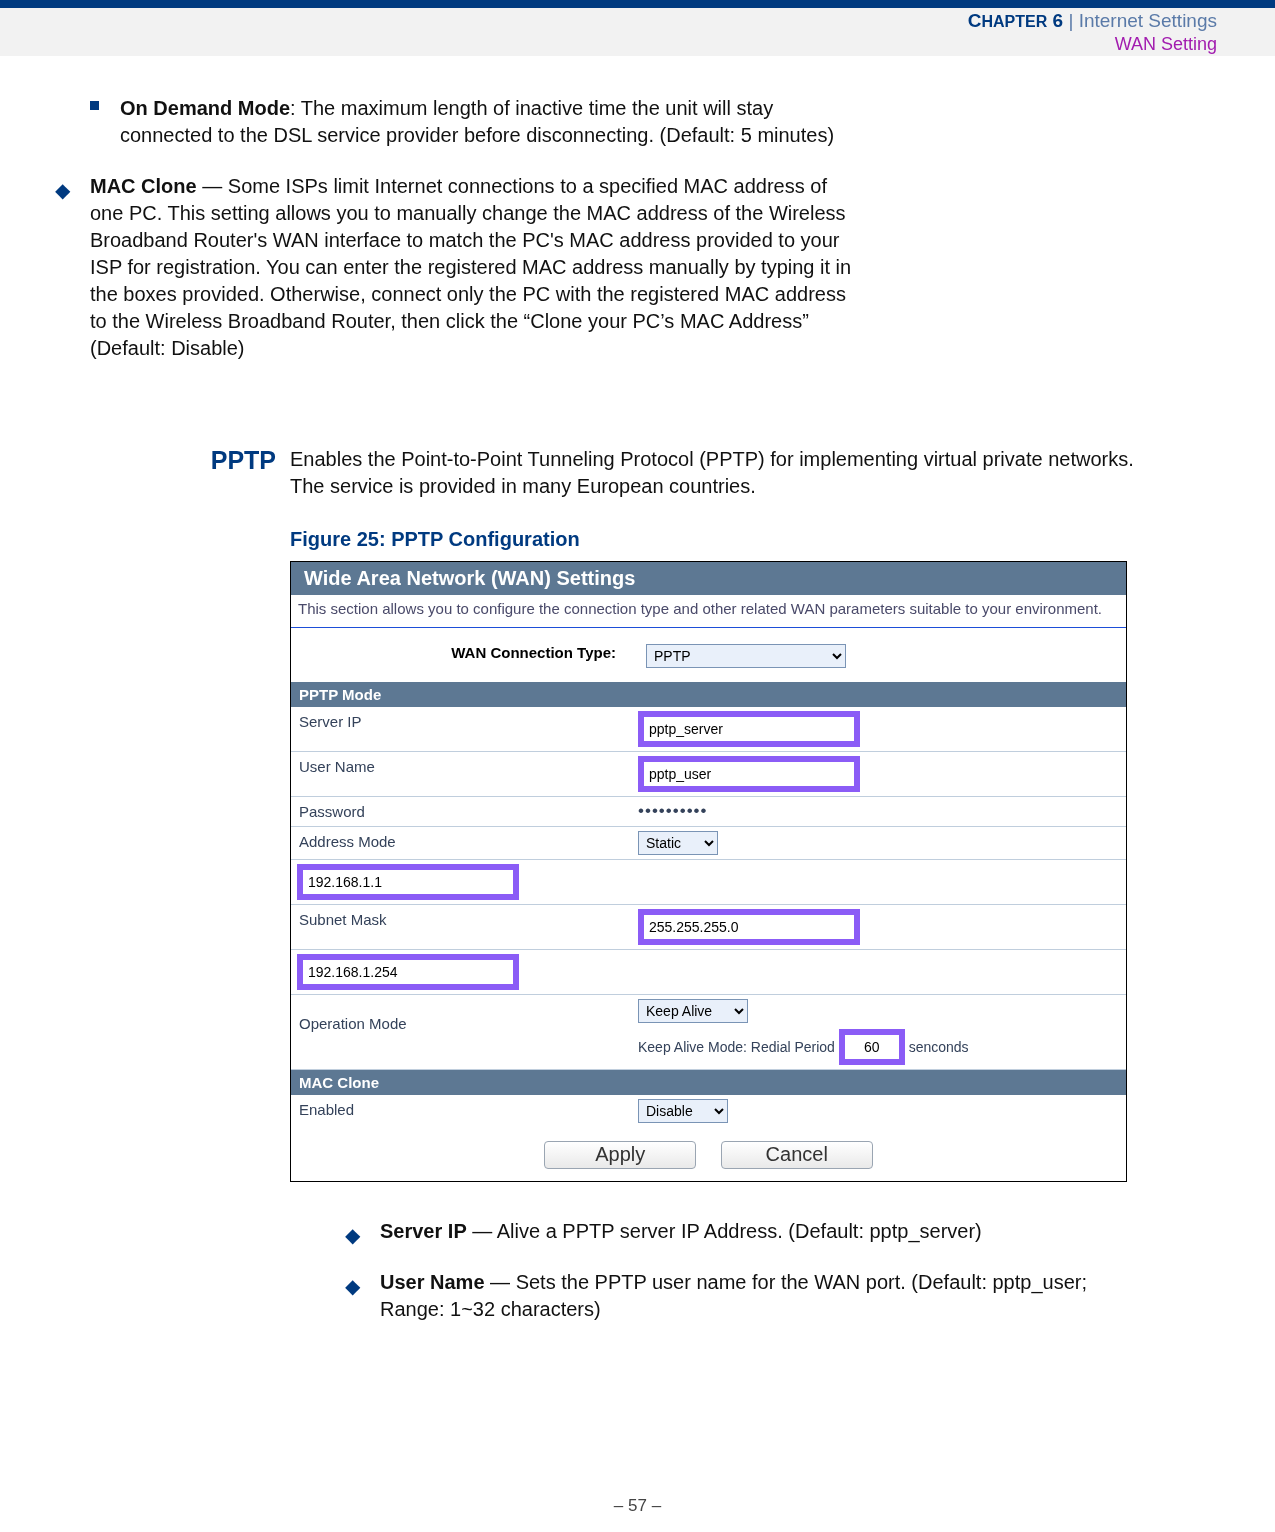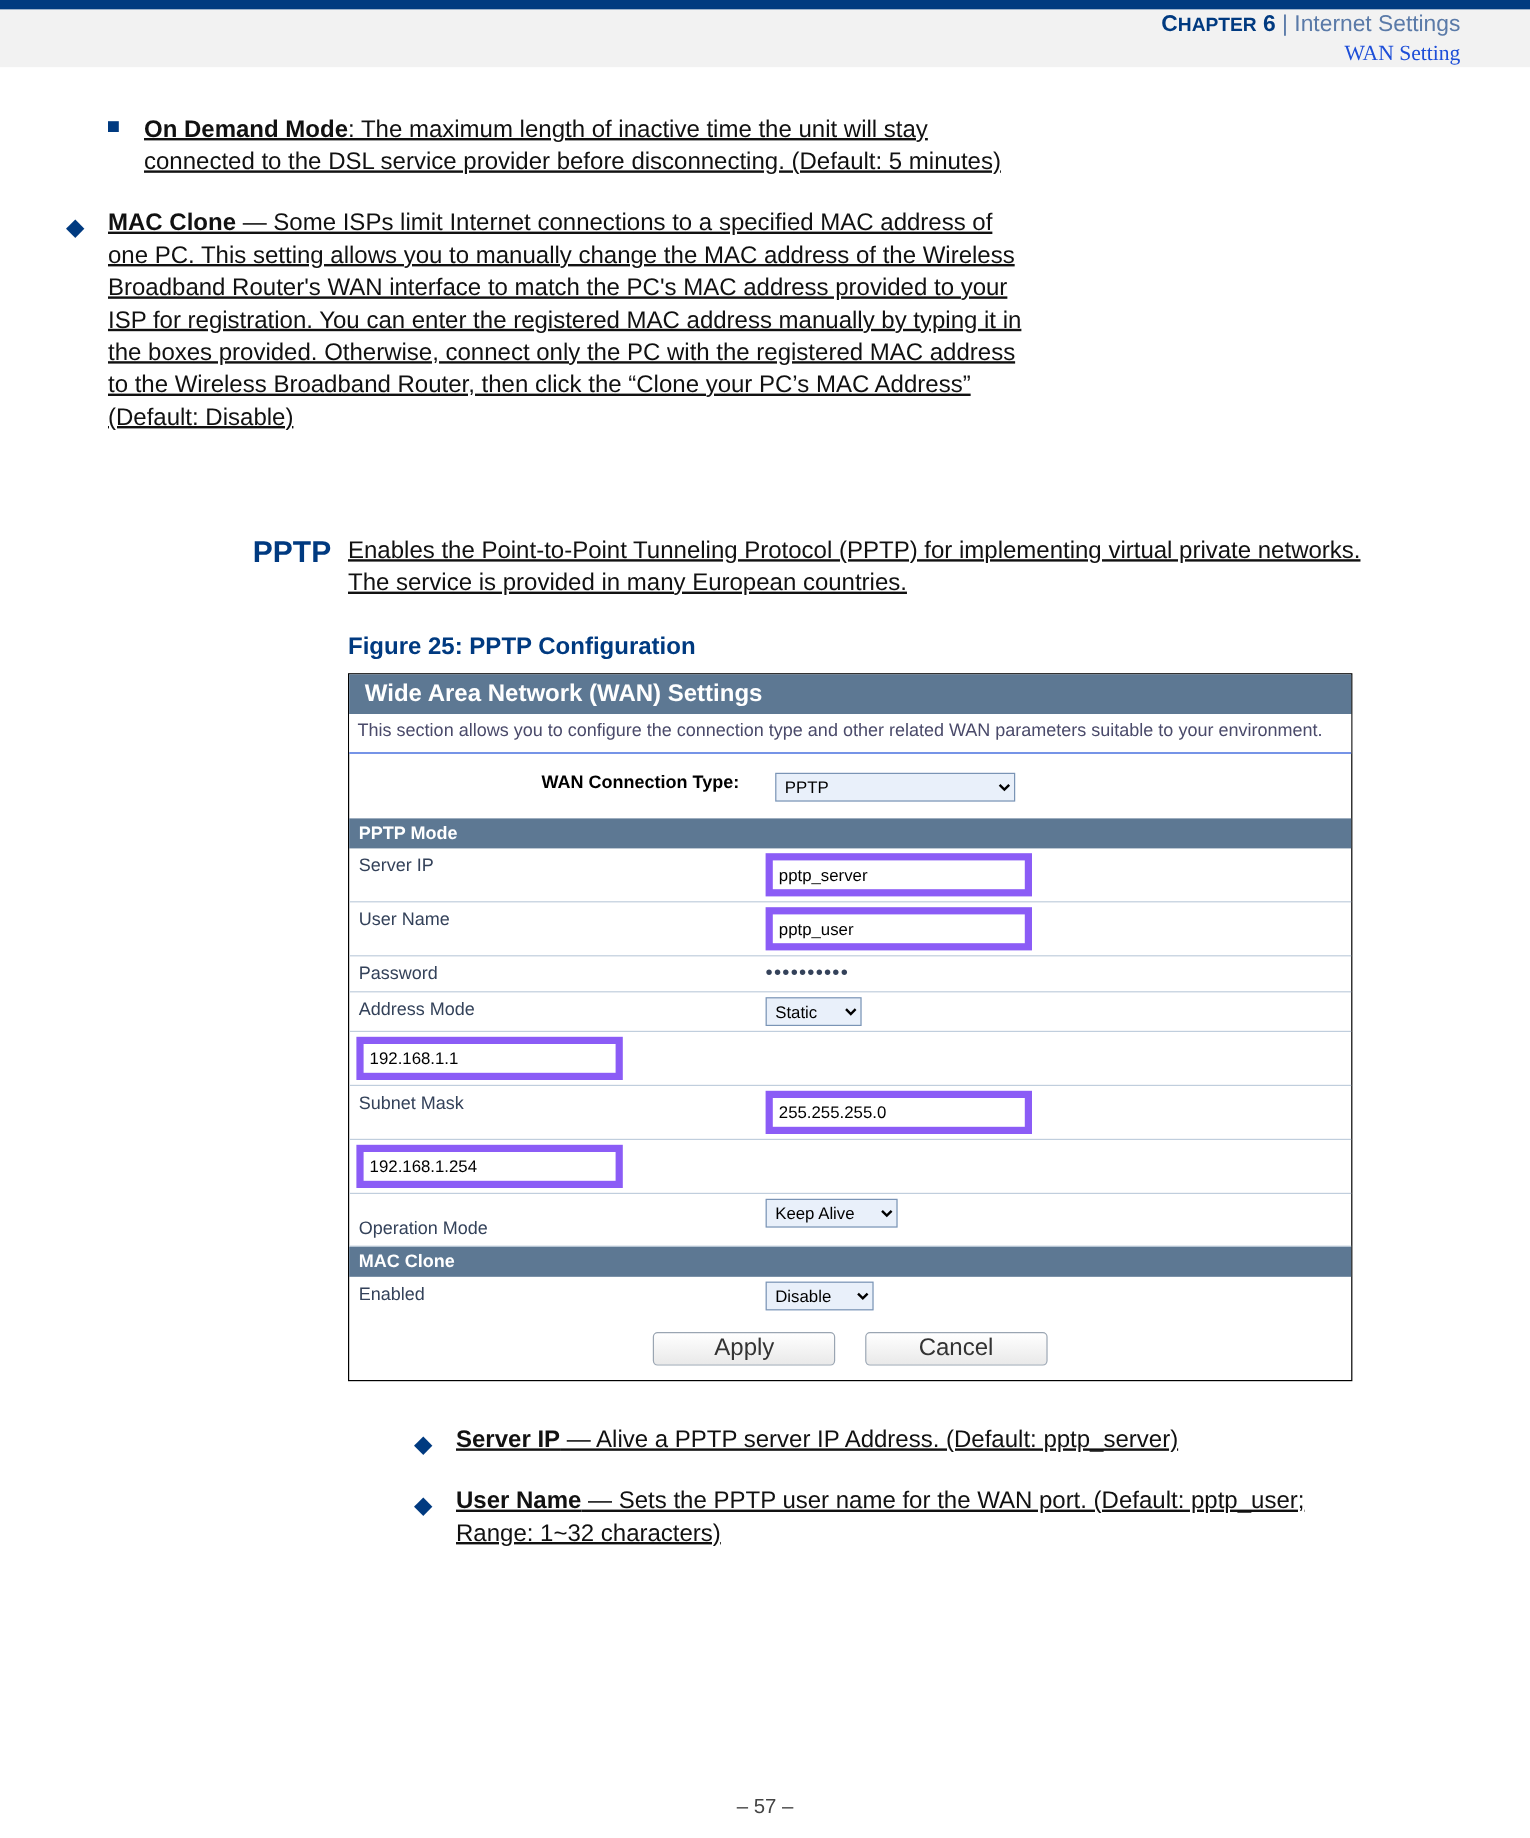--- a/index.html
+++ b/index.html
@@ -3,25 +3,25 @@
 <meta charset="utf-8">
 <style>
   html,body{margin:0;padding:0;background:#fff;font-family:Verdana,Geneva,sans-serif;color:#000;}
   .page{width:1275px;min-height:1532px;position:relative;background:#fff;}
   .topbar{position:absolute;top:0;left:0;right:0;height:8px;background:#003a80;}
   .hdr-band{position:absolute;top:8px;left:0;right:0;height:48px;background:#f2f2f2;}
   .hdr-txt{position:absolute;right:58px;top:2px;text-align:right;font-size:19px;line-height:22px;}
   .hdr-1{color:#003a80;font-weight:bold;}
   .ch-small{font-variant:small-caps;}
   .hdr-2{color:#5a7aa8;}
-  .hdr-3{color:#1d4ed8;font-size:18px;font-family:Liberation Serif, serif;}
+  .hdr-3{color:#a21caf;font-size:18px;}
   .content{position:absolute;top:95px;left:0;right:0;}
   .col-l{float:left;width:290px;}
   .col-r{float:left;width:860px;}
-  .para{font-size:20px;line-height:27px;color:#111;margin-bottom:24px;text-decoration:underline;}
+  .para{font-size:20px;line-height:27px;color:#111;margin-bottom:24px;}
   .sub-bullet{padding-left:120px;position:relative;}
   .sub-bullet .sq{position:absolute;left:90px;top:6px;width:9px;height:9px;background:#003a80;}
   .dia-bullet{padding-left:90px;position:relative;}
   .dia-bullet .dia{position:absolute;left:55px;top:4px;font-size:20px;color:#003a80;}
   .side-label{float:right;color:#003a80;font-weight:bold;font-size:25px;margin-right:14px;margin-top:0;}
   .pptp-row{clear:both;margin-top:60px;}
   .fig-cap{color:#003a80;font-weight:bold;font-size:20px;margin:28px 0 10px 0;}
   .fig-box{width:835px;border:1px solid #000;background:#fff;}
   .fb-titlebar{background:#5d7893;color:#fff;font-family:Arial,sans-serif;font-weight:bold;font-size:20px;padding:5px 13px;}
   .fb-desc{color:#4a4a6a;font-family:Arial,sans-serif;font-size:15px;padding:5px 7px 10px;border-bottom:1px solid #1d4ed8;background:#fff;}
@@ -109,20 +109,25 @@
               <div class="fb-td-l">Subnet Mask</div>
               <div class="fb-td-r"><input class="inp" style="width: 200px;" value="255.255.255.0"></div>
             </div>
           <div class="fb-row fb-tr">
               <div class="fb-td-r"><input class="inp" style="width: 200px;" value="192.168.1.254"></div>
             </div>
           <div class="fb-row fb-tr">
               <div class="fb-td-l" style="padding-top:20px">Operation Mode</div>
             <div class="fb-td-r">
               <select class="sel" style="width:110px"><option>Keep Alive</option></select>
+              <div class="opmode-extra">
+                <span>Keep Alive Mode: Redial Period</span>
+                <input class="inp opmode-inp" value="60" style="">
+                <span>senconds</span>
+              </div>
             </div>
           </div>
 
           <div class="fb-section">MAC Clone</div>
           <div class="fb-row fb-tr" style="border-bottom:none">
               <div class="fb-td-l">Enabled</div>
               <div class="fb-td-r"><select class="sel" style="width:90px"><option>Disable</option></select></div>
             </div>
 
           <div class="fb-btns">

